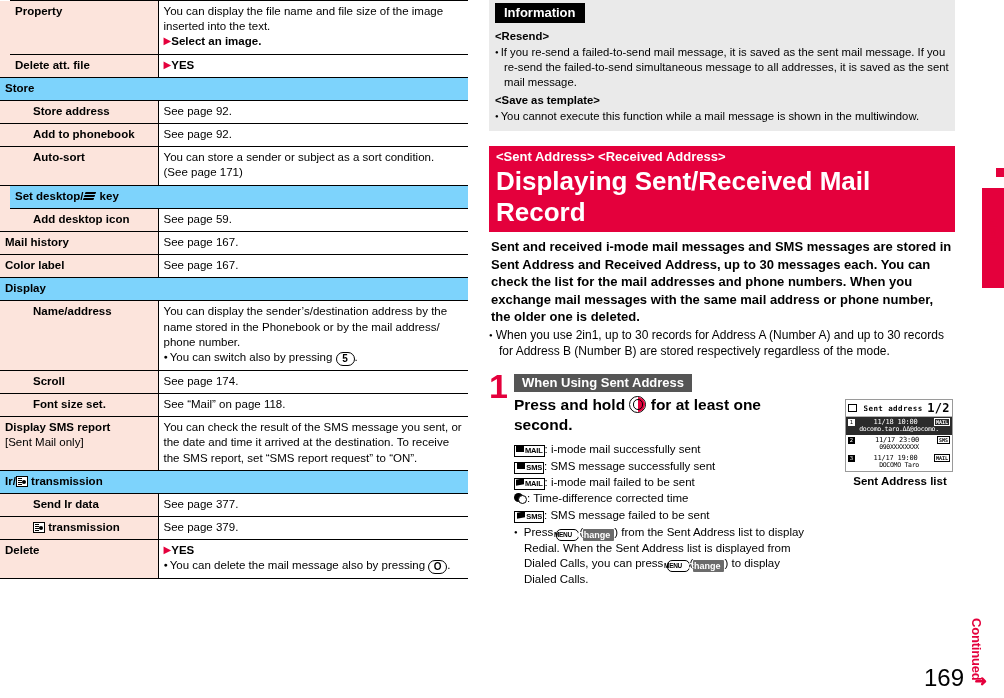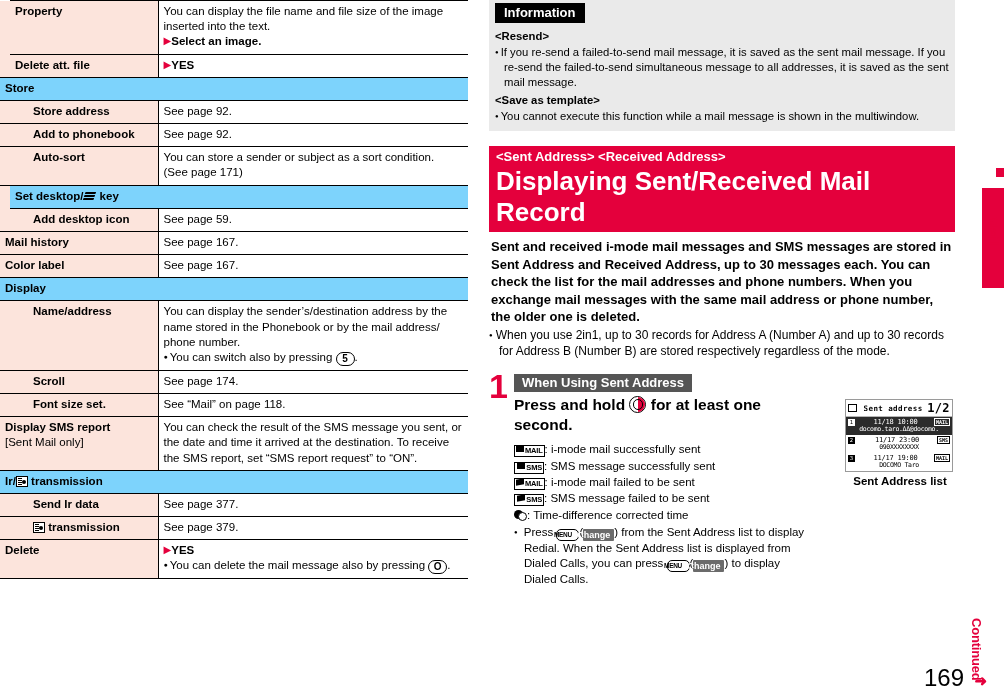--- a/index.html
+++ b/index.html
@@ -575,24 +575,24 @@
           <div class="legend-row">
             <span class="lgd-icon"><span class="env"></span><span>MAIL</span></span><span>: i-mode mail successfully sent</span>
           </div>
           <div class="legend-row">
             <span class="lgd-icon"><span class="env"></span><span>SMS</span></span><span>: SMS message successfully sent</span>
           </div>
           <div class="legend-row">
             <span class="lgd-icon fail"><span class="env"></span><span>MAIL</span></span><span>: i-mode mail failed to be sent</span>
           </div>
           <div class="legend-row">
+            <span class="lgd-clock"><b></b><i></i></span><span>: Time-difference corrected time</span>
+          </div>
+          <div class="legend-row">
             <span class="lgd-icon fail"><span class="env"></span><span>SMS</span></span><span>: SMS message failed to be sent</span>
-          </div>
-          <div class="legend-row">
-            <span class="lgd-clock"><b></b><i></i></span><span>: Time-difference corrected time</span>
           </div>
         </div>
 
         <div class="legend-note">
           <span>Press </span><span class="keymenu">MENU</span><span>(</span><span class="softkey">Change</span><span>) from the Sent Address list to display Redial. When the Sent Address list is displayed from Dialed Calls, you can press </span><span class="keymenu">MENU</span><span>(</span><span class="softkey">Change</span><span>) to display Dialed Calls.</span>
         </div>
       </div>
 
       <div class="phone-wrap">
         <div class="phone-screen">

